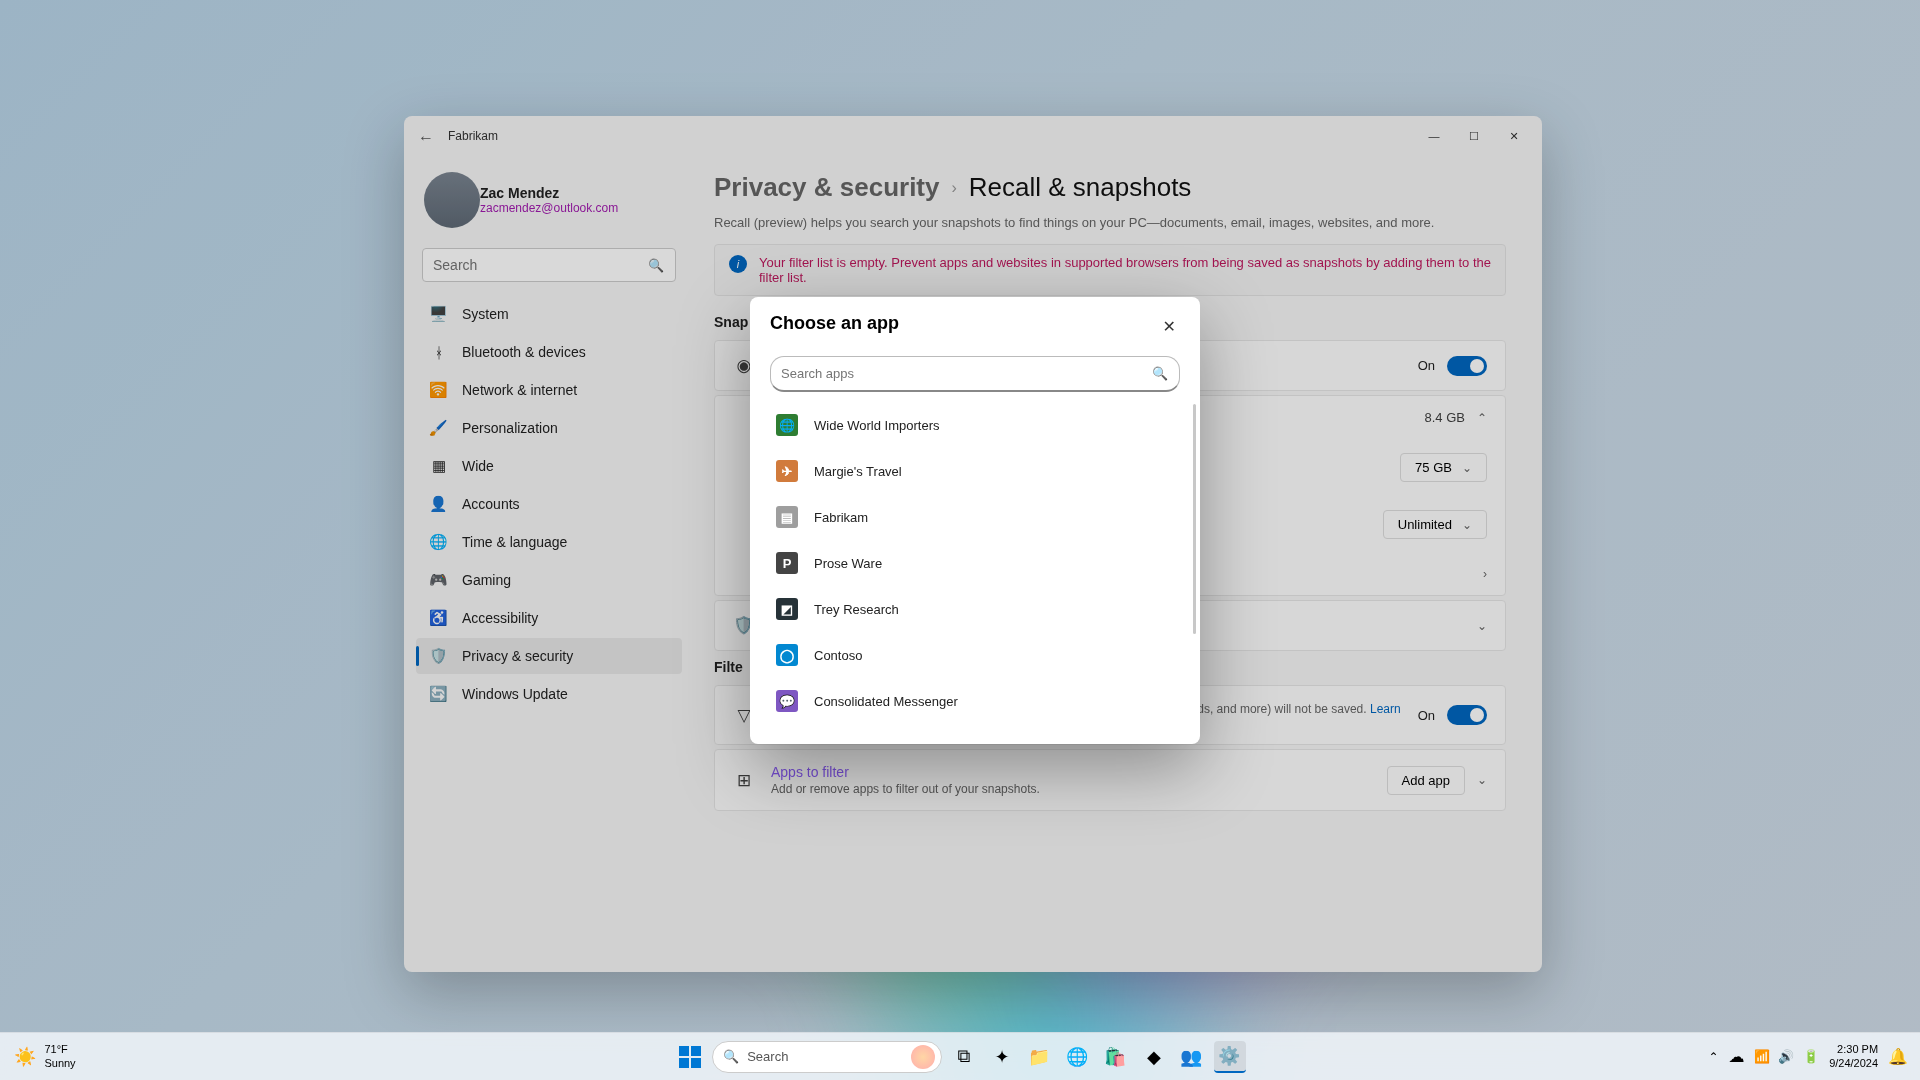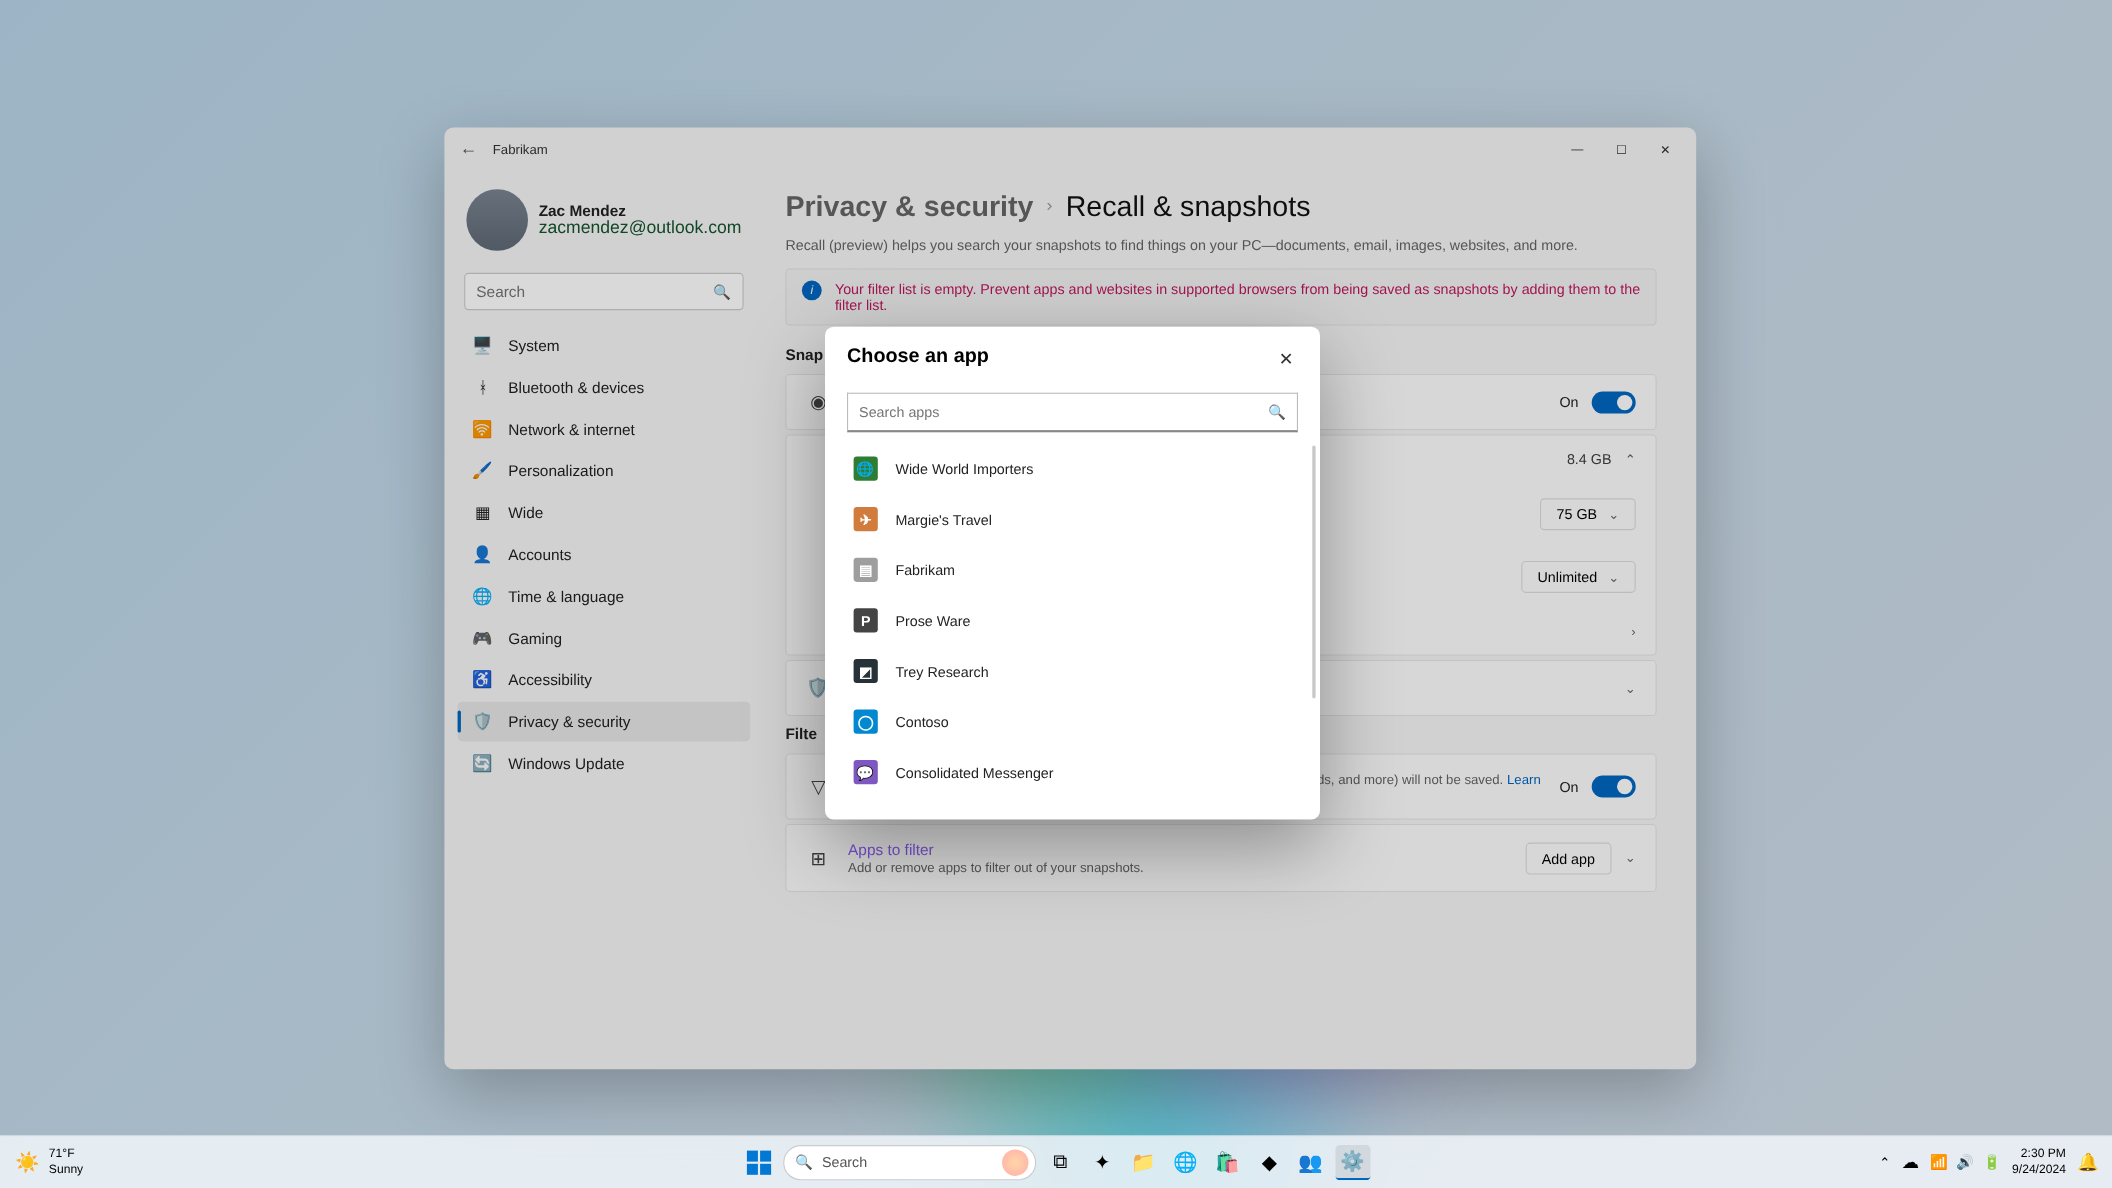--- a/index.html
+++ b/index.html
@@ -25,24 +25,24 @@
   display: flex; flex-direction: column; overflow: hidden;
 }
 .titlebar { height: 40px; display: flex; align-items: center; justify-content: space-between; padding: 0 8px 0 12px; }
 .titlebar-left { display: flex; align-items: center; gap: 12px; }
 .back-btn { width: 20px; height: 20px; display: flex; align-items: center; justify-content: center; color: #555; cursor: pointer; }
 .title-text { font-size: 12px; color: #333; }
 .win-controls { display: flex; }
 .win-btn { width: 40px; height: 32px; display: flex; align-items: center; justify-content: center; color: #333; font-size: 11px; cursor: pointer; }
 .win-body { flex: 1; display: flex; overflow: hidden; }
 .sidebar { width: 290px; padding: 12px 8px; overflow-y: auto; }
-.user-row { display: flex; align-items: center; gap: 10px; padding: 4px 12px 16px; }
+.user-row { display: flex; align-items: center; padding: 4px 12px 16px; }
 .avatar { width: 56px; height: 56px; border-radius: 50%; background: #8a9096; background: linear-gradient(#7a8490, #5f6a76); }
 .user-name { font-size: 14px; font-weight: 600; color: #222; }
-.user-email { font-size: 16px; color: #14532d; }
+.user-email { font-size: 12px; color: #a21caf; }
 .search-box { margin: 4px 10px 14px; height: 34px; background: #fff; border: 1px solid #ccc; border-radius: 4px; display: flex; align-items: center; padding: 0 10px; }
 .search-box input { flex: 1; border: none; outline: none; font-size: 14px; background: transparent; }
 .search-icon { color: #666; font-size: 13px; }
 .nav { display: flex; flex-direction: column; gap: 2px; }
 .nav-item { display: flex; align-items: center; gap: 14px; height: 36px; padding: 0 14px; border-radius: 4px; cursor: pointer; font-size: 14px; color: #222; margin: 0 4px; }
 .nav-item.selected { background: #e7e7e7; position: relative; }
 .nav-item.selected::before { content: ''; position: absolute; left: 0; top: 8px; bottom: 8px; width: 3px; background: #0067c0; border-radius: 2px; }
 .nav-icon { width: 18px; height: 18px; display: flex; align-items: center; justify-content: center; font-size: 15px; }
 .main { flex: 1; padding: 16px 36px 0 20px; overflow-y: auto; }
 .breadcrumb { display: flex; align-items: center; gap: 12px; margin-bottom: 12px; }
@@ -66,21 +66,21 @@
 .toggle::after { content: ''; position: absolute; right: 3px; top: 3px; width: 14px; height: 14px; border-radius: 50%; background: #fff; }
 .chev { color: #666; font-size: 12px; }
 .val { font-size: 13px; color: #404040; }
 .pill-btn { background: #fdfdfd; border: 1px solid #ddd; border-radius: 4px; padding: 6px 14px; font-size: 13px; display: flex; align-items: center; gap: 10px; cursor: pointer; }
 .learn { color: #0067c0; }
 .overlay { position: absolute; inset: 0; background: rgba(0,0,0,0.15); display: flex; align-items: flex-start; justify-content: center; }
 .modal { position: absolute; left: 750px; top: 297px; width: 450px; background: #fff; border-radius: 8px; box-shadow: 0 24px 70px rgba(0,0,0,0.35); overflow: hidden; }
 .modal-header { display: flex; justify-content: space-between; align-items: flex-start; padding: 16px 20px 8px; }
 .modal-title { font-size: 18px; font-weight: 600; }
 .close-x { font-size: 16px; color: #333; cursor: pointer; padding: 4px; }
-.modal-search { margin: 8px 20px 6px; border: 1px solid #bbb; border-bottom: 2px solid #888; border-radius: 0; height: 36px; display: flex; align-items: center; padding: 0 10px; }
+.modal-search { margin: 8px 20px 6px; border: 1px solid #bbb; border-bottom: 2px solid #888; border-radius: 14px; height: 36px; display: flex; align-items: center; padding: 0 10px; }
 .modal-search input { flex: 1; border: none; outline: none; font-size: 13px; }
 .app-list { max-height: 390px; overflow-y: auto; padding: 4px 0 20px; position: relative; }
 .app-list::after { content:''; position:absolute; right:4px; top:6px; width:3px; height:230px; background:#c8c8c8; border-radius:2px; }
 .app-row { display: flex; align-items: center; gap: 16px; padding: 12px 26px; cursor: pointer; font-size: 13px; color: #222; }
 .app-icon { width: 22px; height: 22px; border-radius: 3px; display:flex; align-items:center; justify-content:center; font-size:13px; font-weight:600; }
 .taskbar { position: absolute; bottom: 0; left: 0; right: 0; height: 48px; background: rgba(240,244,249,0.85); backdrop-filter: blur(20px); border-top: 1px solid rgba(0,0,0,0.06); display: flex; align-items: center; }
 .tb-left { position: absolute; left: 14px; display: flex; align-items: center; gap: 8px; }
 .weather-icon { font-size: 18px; }
 .weather-text { font-size: 11px; line-height: 1.2; }
 .tb-center { margin: 0 auto; display: flex; align-items: center; gap: 6px; }

